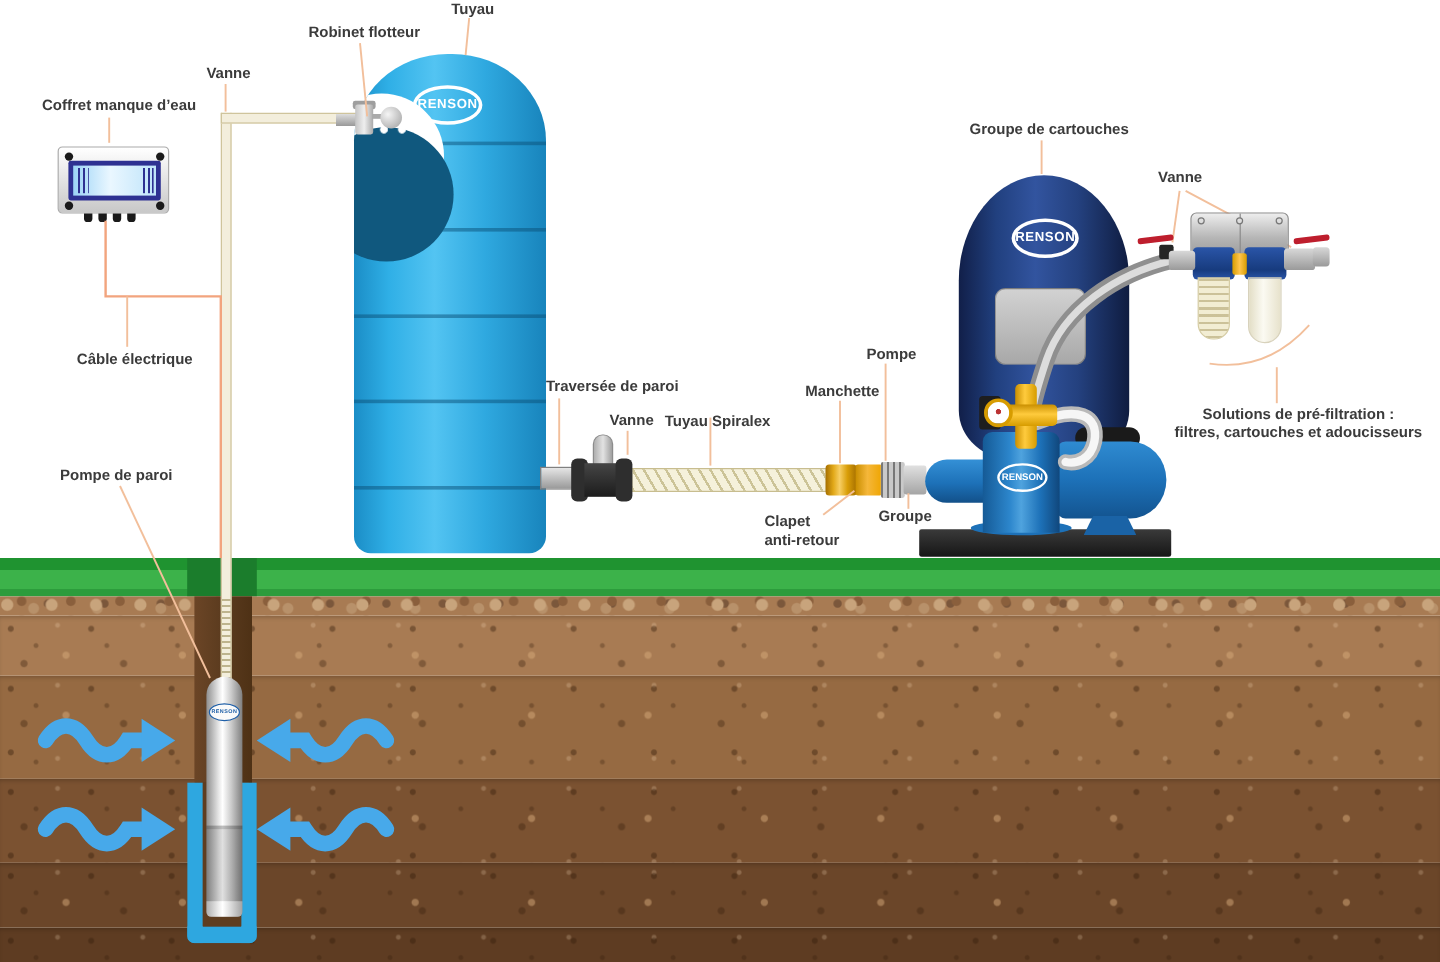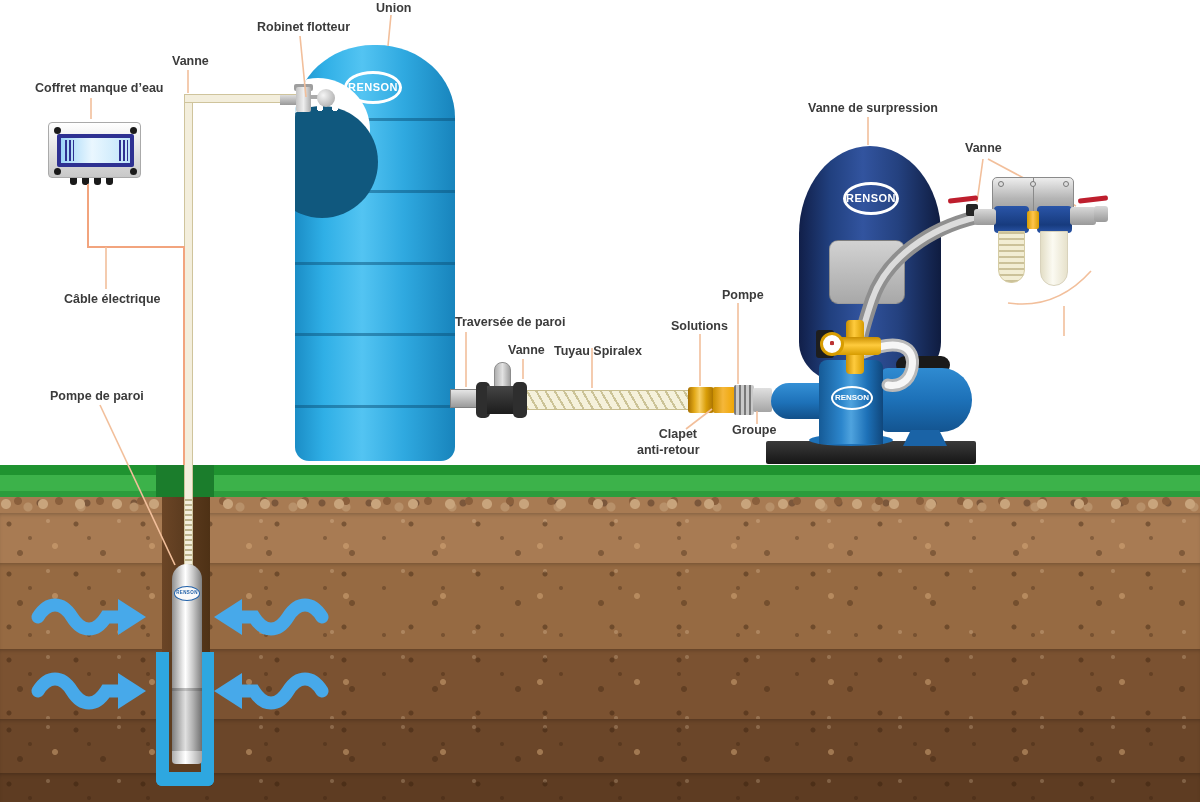--- a/index.html
+++ b/index.html
@@ -287,32 +287,36 @@
     <path class="leader" d="M738 303 L738 384"></path>
     <path class="leader" d="M686 429 L712 409"></path>
     <path class="leader" d="M757 424 L757 411"></path>
     <path class="leader" d="M868 117 L868 145"></path>
     <path class="leader" d="M983 159 L977 202"></path>
     <path class="leader" d="M988 159 L1076 206"></path>
     <path class="leader" d="M1008 303 Q1056 310 1091 271"></path>
     <path class="leader" d="M1064 306 L1064 336"></path>
   </svg>
 
-  <div class="lbl" style="left:376px;top:1px">Union</div>
+  <div class="lbl" style="left:376px;top:1px">Tuyau</div>
   <div class="lbl" style="left:257px;top:20px">Robinet flotteur</div>
   <div class="lbl" style="left:172px;top:54px">Vanne</div>
   <div class="lbl" style="left:35px;top:81px">Coffret manque d’eau</div>
   <div class="lbl" style="left:64px;top:292px">Câble électrique</div>
   <div class="lbl" style="left:50px;top:389px">Pompe de paroi</div>
   <div class="lbl" style="left:455px;top:315px">Traversée de paroi</div>
   <div class="lbl" style="left:508px;top:343px">Vanne</div>
   <div class="lbl" style="left:554px;top:344px">Tuyau Spiralex</div>
-  <div class="lbl" style="left:671px;top:319px">Solutions</div>
+  <div class="lbl" style="left:671px;top:319px">Manchette</div>
   <div class="lbl" style="left:722px;top:288px">Pompe</div>
-  <div class="lbl" style="left:637px;top:426px;width:60px;text-align:right;line-height:16px;">
+  <div class="lbl" style="left:637px;top:426px;width:60px;text-align:left;line-height:16px;">
     <span>Clapet</span><br>
     <span>anti-retour</span>
   </div>
   <div class="lbl" style="left:732px;top:423px">Groupe</div>
-  <div class="lbl" style="left:808px;top:101px">Vanne de surpression</div>
+  <div class="lbl" style="left:808px;top:101px">Groupe de cartouches</div>
   <div class="lbl" style="left:965px;top:141px">Vanne</div>
+  <div class="lbl" style="left:976px;top:338px;width:212px;white-space:normal;text-align:center;line-height:15px;">
+    <span>Solutions de pré-filtration :</span><br>
+    <span>filtres, cartouches et adoucisseurs</span>
+  </div>
 
 </div>
 
 </body></html>

